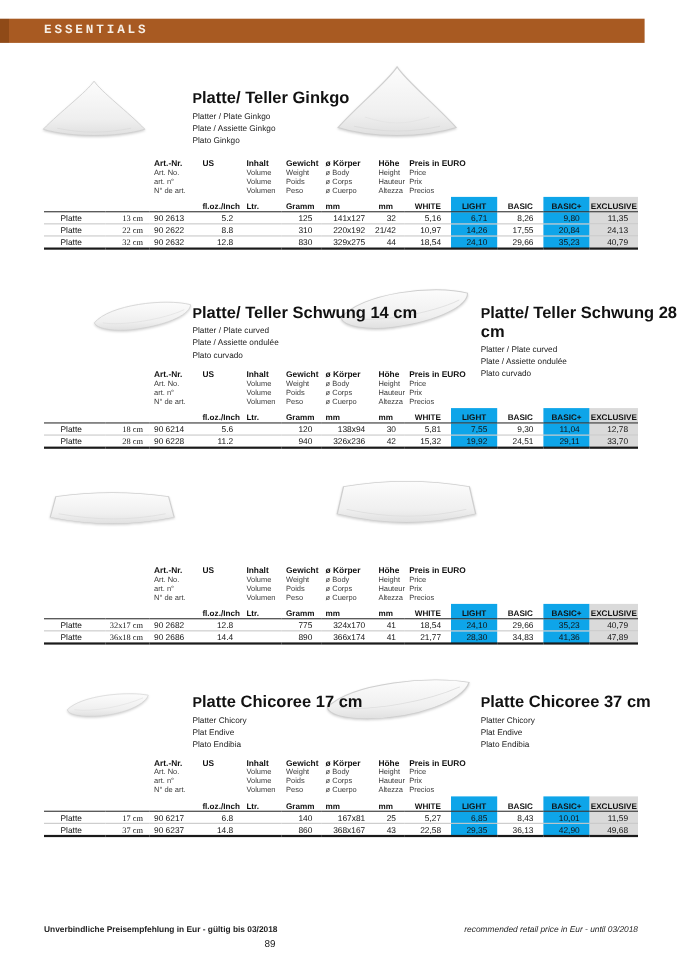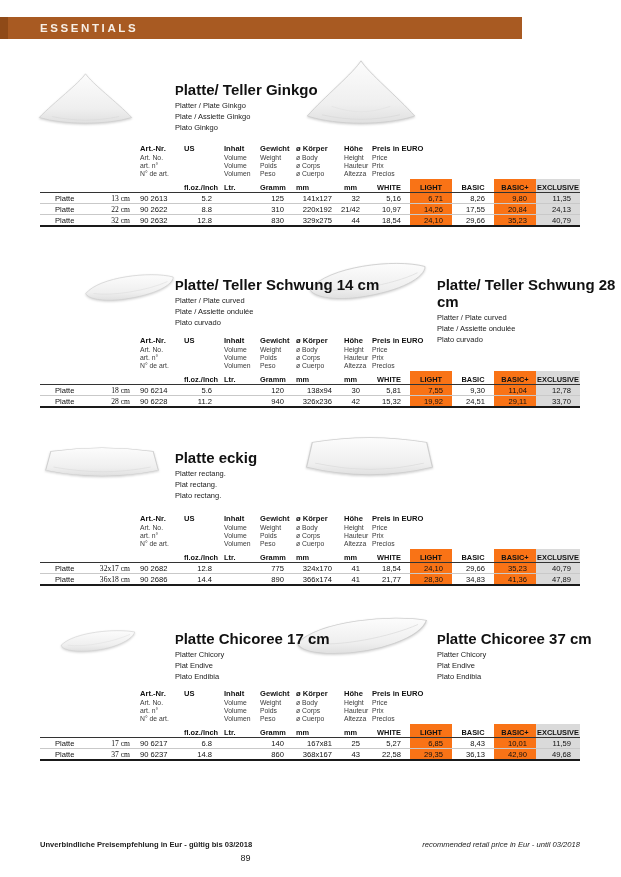--- a/index.html
+++ b/index.html
@@ -1,22 +1,22 @@
 <!DOCTYPE html>
 <html><head>
 <meta charset="utf-8">
 <style>
   * { margin:0; padding:0; box-sizing:border-box; }
   html,body { background:#ffffff; }
   body { font-family:"Liberation Sans", sans-serif; color:#1a1a1a; }
   .page { position:relative; width:621px; height:877px; background:#fff; overflow:hidden; }
 
   
-  .banner { position:absolute; left:0; top:17px; width:522px; height:22px;
-            background:linear-gradient(90deg,#8f4a18 0,#8f4a18 8px,#a85a22 8px); }
+  .banner { position:absolute; left:0; top:17px; width:586px; height:22px;
+            background:linear-gradient(90deg,#8f4a18 0,#8f4a18 8px,#a85a22 8px);font-family:Liberation Mono, monospace; }
   .banner-label { position:absolute; left:40px; top:0; line-height:22px;
             font-size:11.5px; font-weight:bold; letter-spacing:2.6px; color:#f7efe6; }
 
   
   .titleblock { position:absolute; }
   .sec-title { font-size:15px; font-weight:bold; margin-bottom:3px; color:#111; }
   .sec-title::first-letter { font-size:13px; }
   .sub { font-size:7.5px; line-height:1.45; color:#222; }
 
   
@@ -35,21 +35,21 @@
   .tdata td { font-size:7.6px; height:11px; color:#111; }
   .tdata tr { border-bottom:1px solid #c9c9c9; }
   .tdata tr:last-child { border-bottom:2px solid #1a1a1a; }
   .tdata .c0 { text-align:left; padding-left:15px; }
   .tdata .c1 { text-align:right; padding-right:6px;font-family:Liberation Serif, serif; }
   .tdata .c2 { text-align:left; padding-left:4px; }
   .tdata .c3 { text-align:right; padding-right:8px; }
   .tdata .c4 { text-align:left; padding-left:8px; }
   .tdata .c5, .tdata .c6, .tdata .c7 { text-align:right; padding-right:8px; }
   .tdata .c8, .tdata .c9, .tdata .c10, .tdata .c11, .tdata .c12 { text-align:right; padding-right:9px; }
-  .th-units .c9, .th-units .c11, .tdata .c9, .tdata .c11 { background:#f97316; }
+  .th-units .c9, .th-units .c11, .tdata .c9, .tdata .c11 { background:#0ea5e9; }
   .th-units .c12, .tdata .c12 { background:#dadada; }
 
   
   .footer-left { position:absolute; left:40px; top:840px; font-size:7.6px; color:#222;font-weight:bold; }
   .footer-right { position:absolute; right:41px; top:840px; font-size:7.6px; font-style:italic; color:#222; }
   .page-number { position:absolute; left:0; top:853px; width:491px; text-align:center; font-size:9px; color:#222; }
 </style>
 </head>
 <body>
 
@@ -390,26 +390,20 @@
         <path d="M10 12 C36 6 64 6 90 12 L94 36 C64 46 36 46 6 36 Z" fill="url(#pg)" stroke="#cfcfcf" stroke-width="0.8"></path>
         <path d="M12 32 C40 40 62 40 88 32" fill="none" stroke="#dedede" stroke-width="0.7"></path>
       </svg>
   </div>
   <div class="plate" style="left:298px;top:430px;width:143px;height:62px">
     <svg viewBox="0 0 100 60" preserveAspectRatio="none">
         <path d="M10 12 C36 6 64 6 90 12 L94 36 C64 46 36 46 6 36 Z" fill="url(#pg)" stroke="#cfcfcf" stroke-width="0.8"></path>
         <path d="M12 32 C40 40 62 40 88 32" fill="none" stroke="#dedede" stroke-width="0.7"></path>
       </svg>
   </div>
-  <div class="titleblock" style="left:175px;top:449px">
-    <div class="sec-title">Platte eckig</div>
-    <div class="sub">Platter rectang.</div>
-    <div class="sub">Plat rectang.</div>
-    <div class="sub">Plato rectang.</div>
-  </div>
   <table class="spec" style="left:40px;top:513px">
     <colgroup>
         <col style="width:56px">
         <col style="width:40px">
         <col style="width:44px">
         <col style="width:40px">
         <col style="width:36px">
         <col style="width:36px">
         <col style="width:48px">
         <col style="width:28px">

